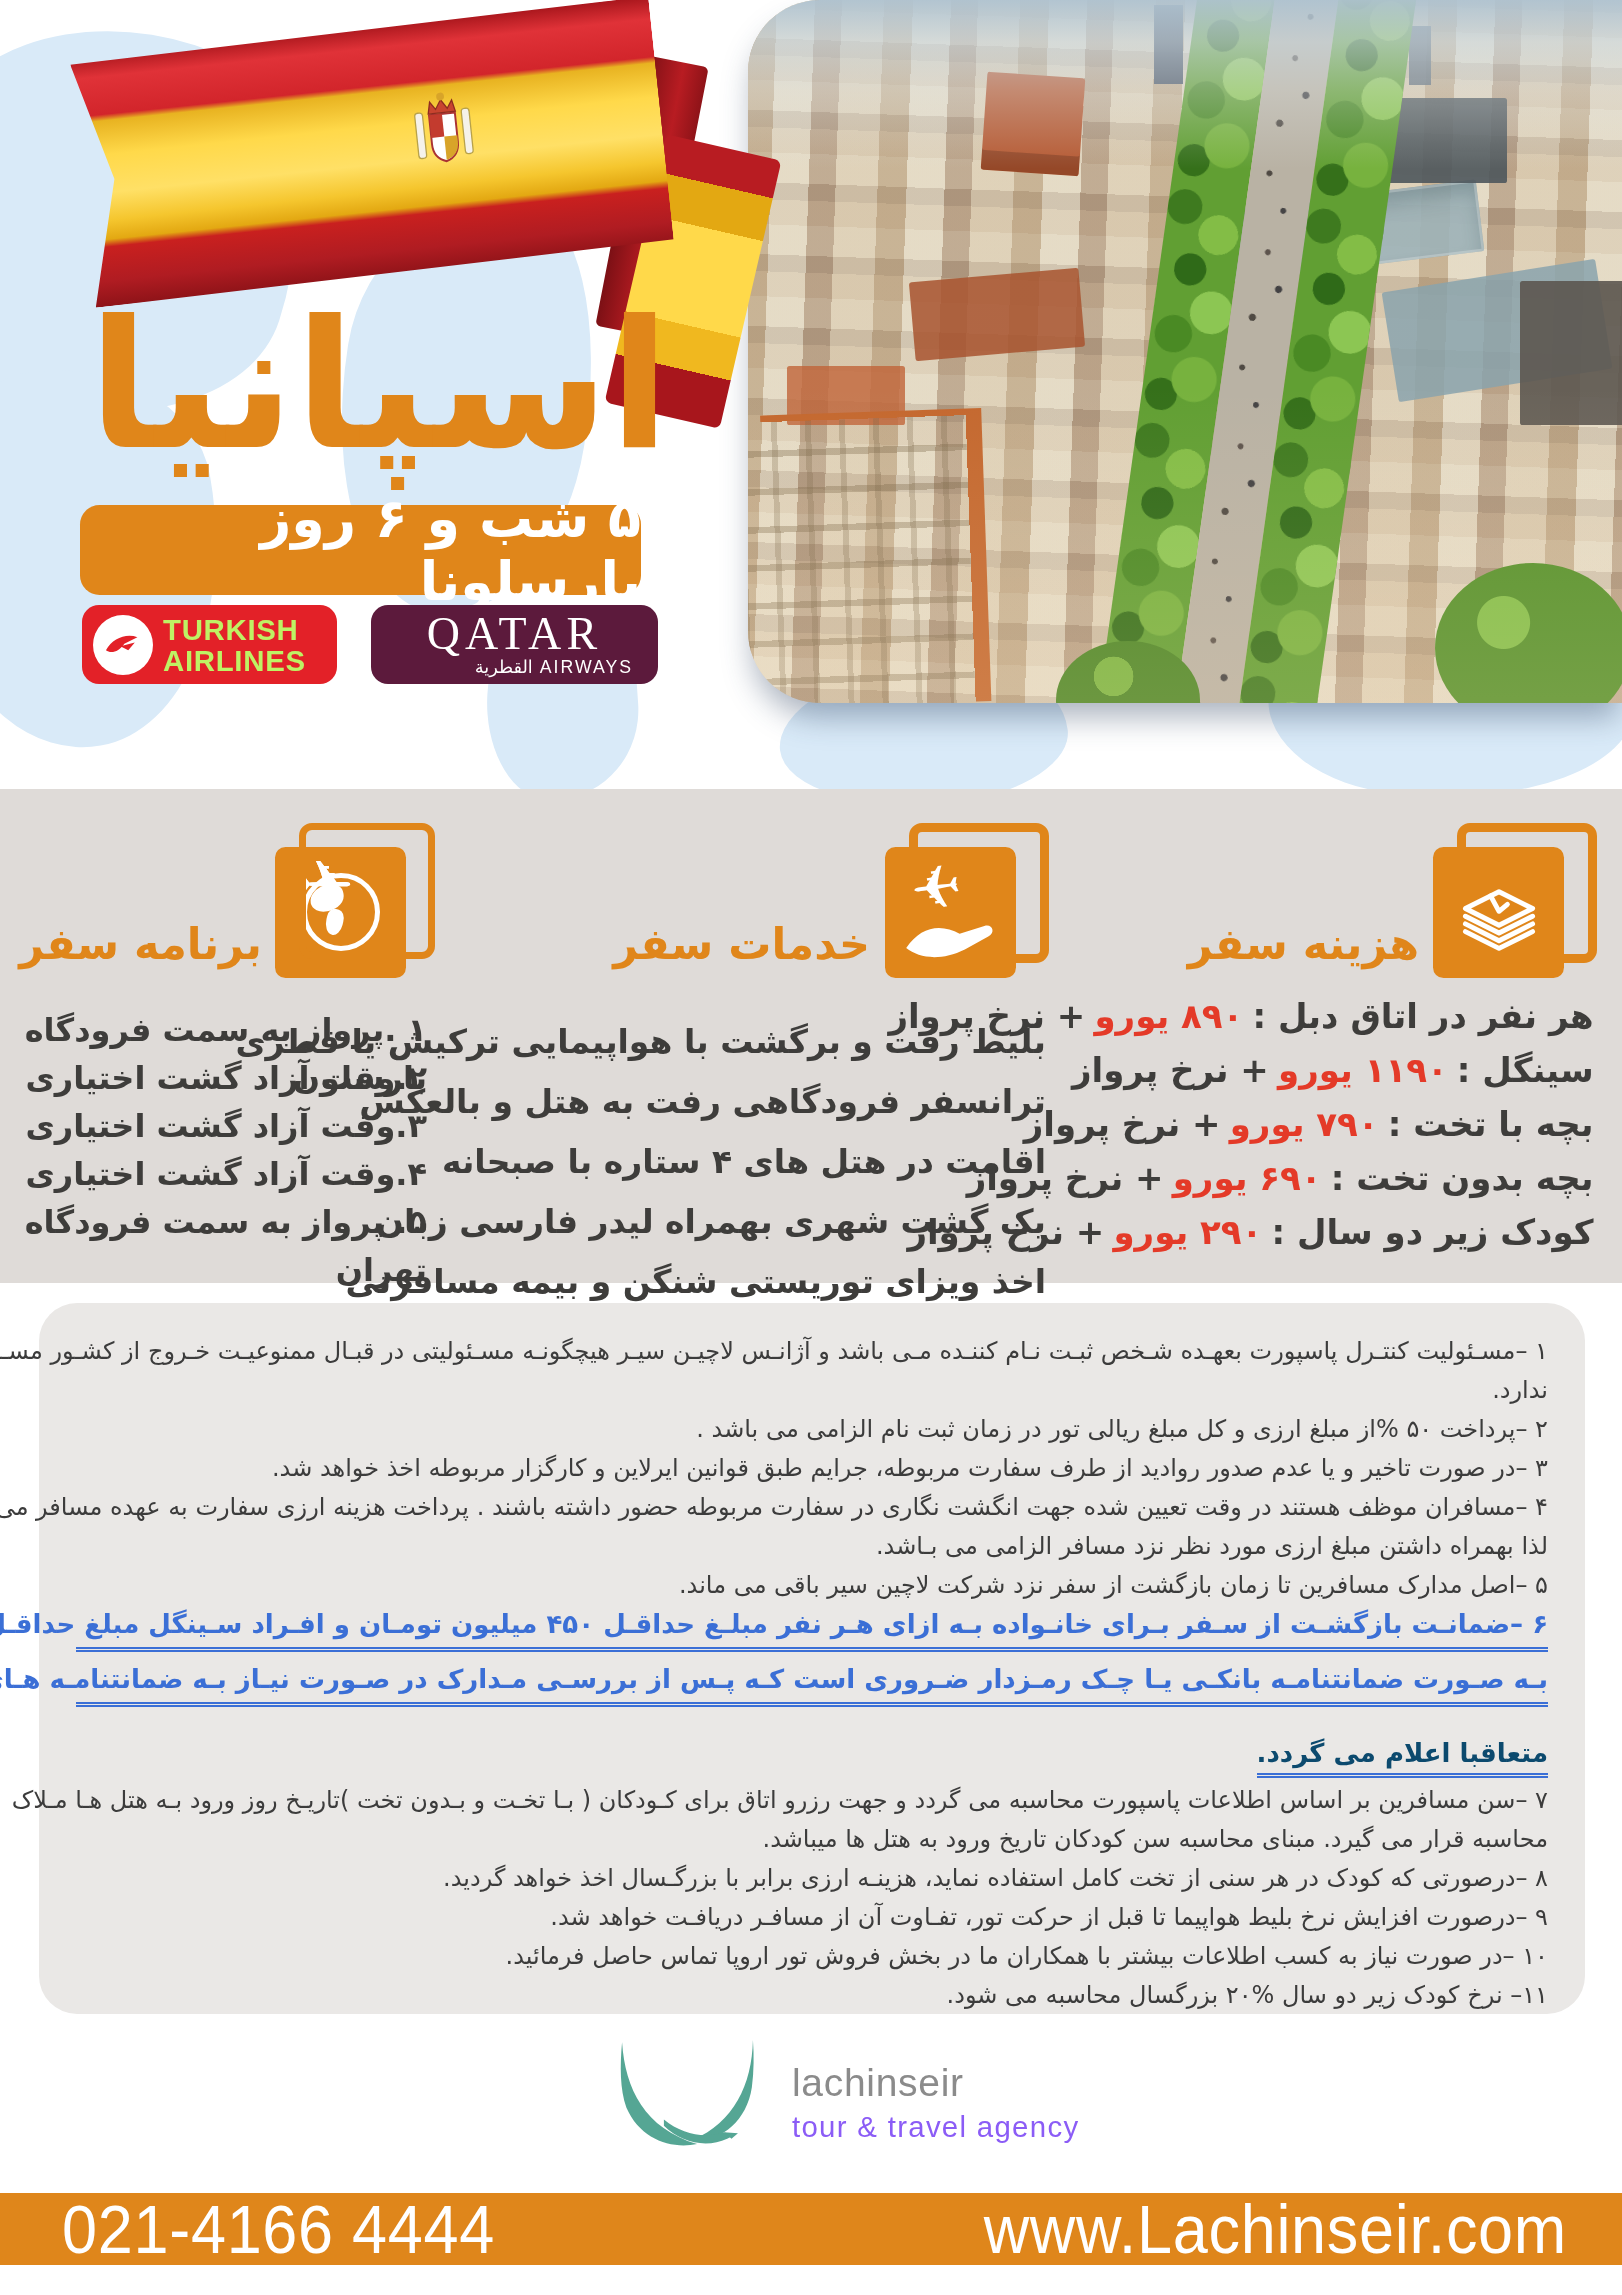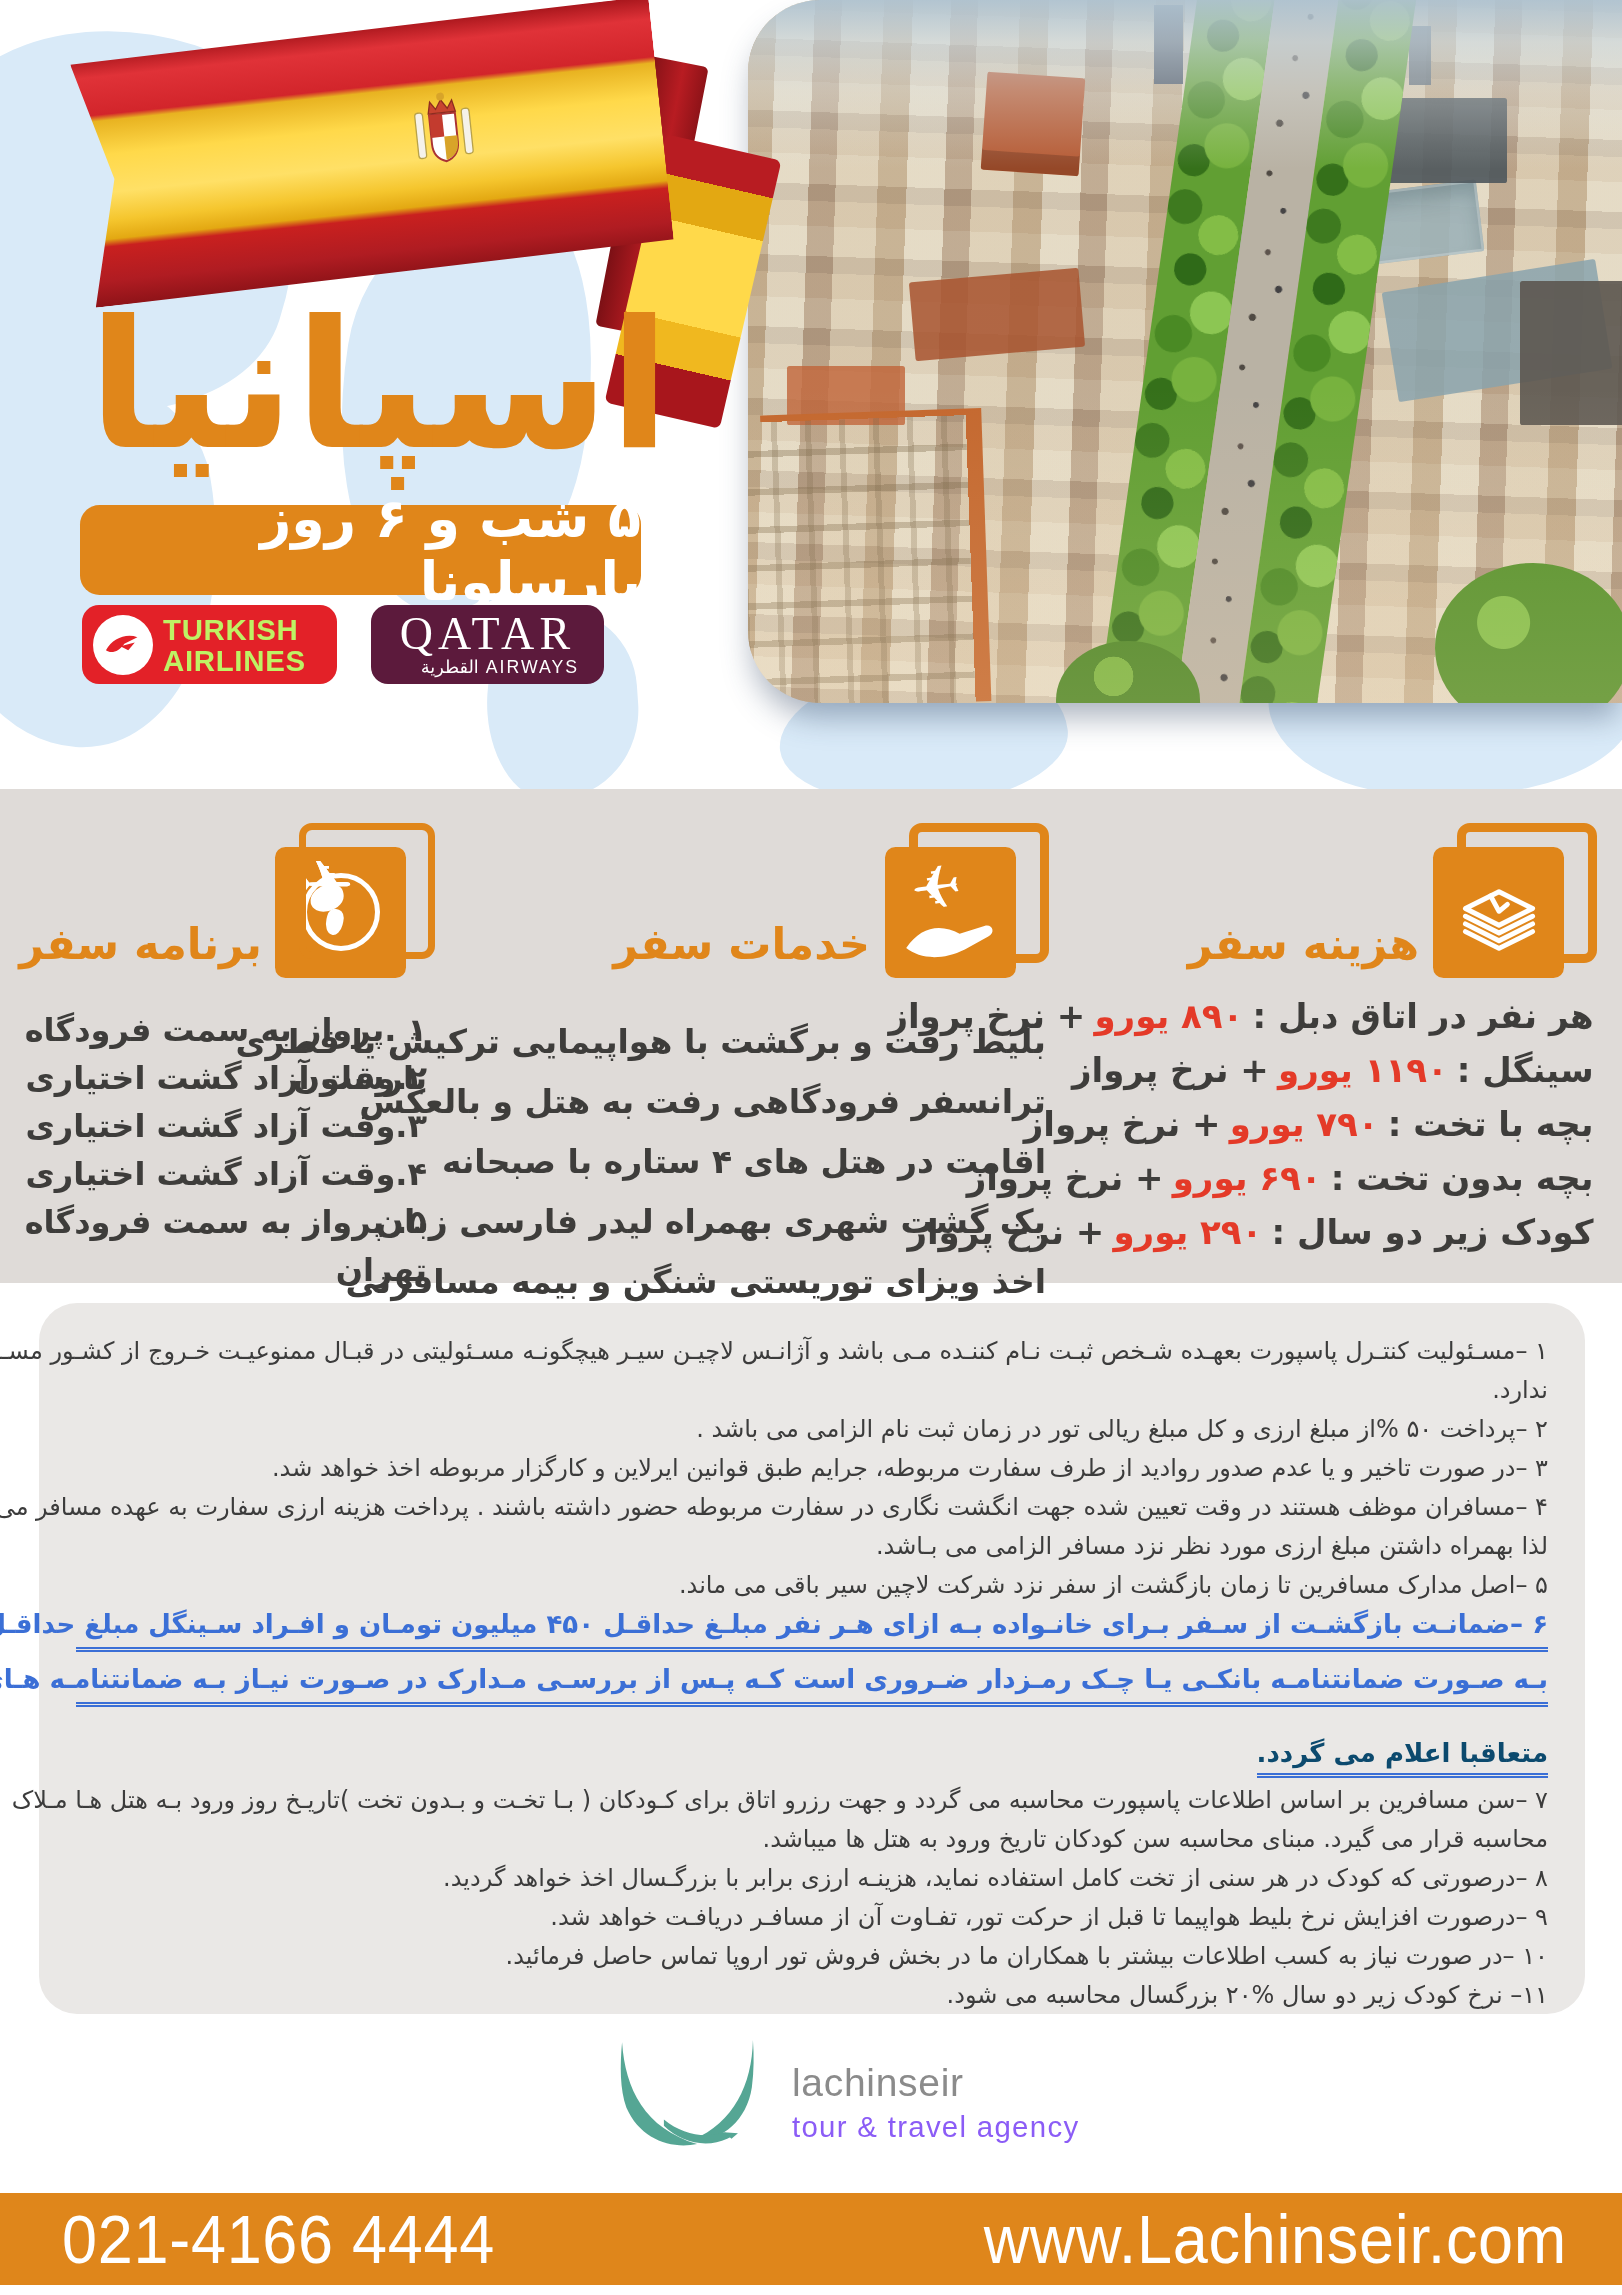--- a/index.html
+++ b/index.html
@@ -36,21 +36,21 @@
     display:flex;align-items:center;justify-content:center;}
   .subtitle span{color:#fff;font-size:54px;font-weight:bold;direction:rtl;}
 
   
   .badge{top:605px;height:79px;border-radius:17px;z-index:4;display:flex;align-items:center;}
   .badge-turkish{left:82px;width:255px;background:#e32128;}
   .ta-circle{width:60px;height:60px;margin-left:10.5px;border-radius:50%;background:#fff;flex:0 0 auto;
     display:flex;align-items:center;justify-content:center;}
   .ta-text{color:#bef264;font-family:"Liberation Sans",sans-serif;font-weight:bold;
     font-size:29.4px;line-height:31px;letter-spacing:0.7px;margin-left:10.5px;}
-  .badge-qatar{left:371px;width:233px;background:#5c1a3c;flex-direction:column;justify-content:center;}
+  .badge-qatar{left:371px;width:287px;background:#5c1a3c;flex-direction:column;justify-content:center;}
   .qa-word{color:#fff;font-family:"Liberation Serif",serif;font-size:46px;line-height:46px;letter-spacing:5.2px;}
   .qa-sub{color:#fff;font-family:"Liberation Sans",sans-serif;font-size:17.7px;letter-spacing:2px;
     align-self:flex-end;margin-right:25px;direction:rtl;}
 
   
   .photo{left:748px;top:0;width:875px;height:703px;border-radius:72px 0 0 72px;overflow:hidden;z-index:2;
     background:#d9cdb6;box-shadow:0 18.3px 31px -5.2px rgba(45,65,95,.40);}
   .photo .city{position:absolute;inset:0;
     background-image:
       repeating-linear-gradient(92deg,rgba(178,148,110,.50) 0 29px,rgba(236,228,208,.46) 29px 67px,rgba(152,118,90,.42) 67px 94px,rgba(224,208,180,.46) 94px 136px),
@@ -129,21 +129,21 @@
   .terms-line{font-size:24px;height:39px;line-height:39px;white-space:nowrap;overflow:visible;}
   .terms-line.blue{color:#3b6fd6;font-weight:bold;font-size:26px;height:42px;line-height:39px;
     border-bottom:5.2px double #3b6fd6;margin-bottom:7.9px;}
   .terms-line.blue-short{color:#0c4a6e;font-weight:bold;font-size:26px;height:47px;line-height:39px;margin-top:27px;}
   .blue-short-inner{border-bottom:5.2px double #3b6fd6;padding-bottom:5.2px;}
 
   
   .bird{left:599px;top:2040px;width:177px;height:118px;z-index:2;}
   .brand{left:792px;top:2061px;font-family:"Liberation Sans",sans-serif;font-size:39px;color:#8b8b8b;z-index:2;letter-spacing:0.7px;}
   .tagline{left:792px;top:2110px;font-family:"Liberation Sans",sans-serif;font-size:29.4px;color:#8b5cf6;z-index:2;letter-spacing:1.3px;}
-  .bottombar{left:0;top:2193px;width:1623px;height:92px;background:#df861b;z-index:3;
+  .bottombar{left:0;top:2193px;width:1623px;height:72px;background:#df861b;z-index:3;
     display:flex;align-items:center;justify-content:space-between;box-sizing:border-box;padding:0 56px 0 62px;}
   .bar-text{color:#fff;font-family:"Liberation Sans",sans-serif;font-weight:normal;font-size:63px;
     transform:scaleY(1.08);letter-spacing:0.7px;}
 </style>
 </head>
 <body>
 
 <div class="blob b1"></div>
 <div class="blob b2"></div>
 <div class="blob b3"></div>

